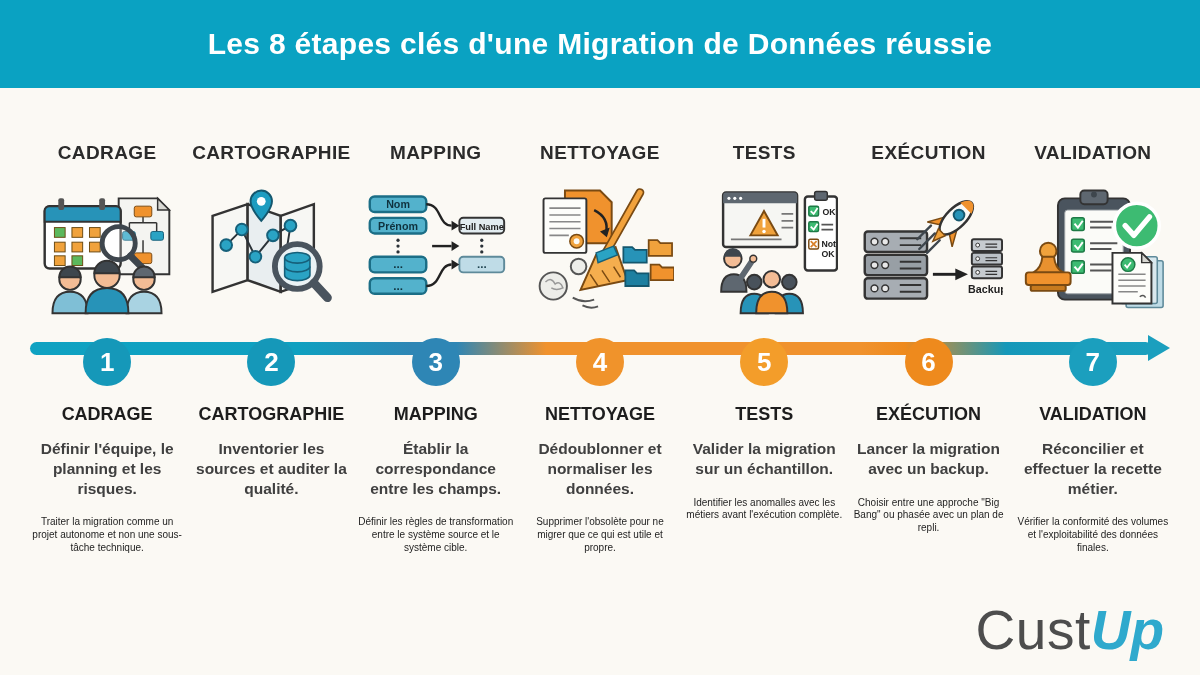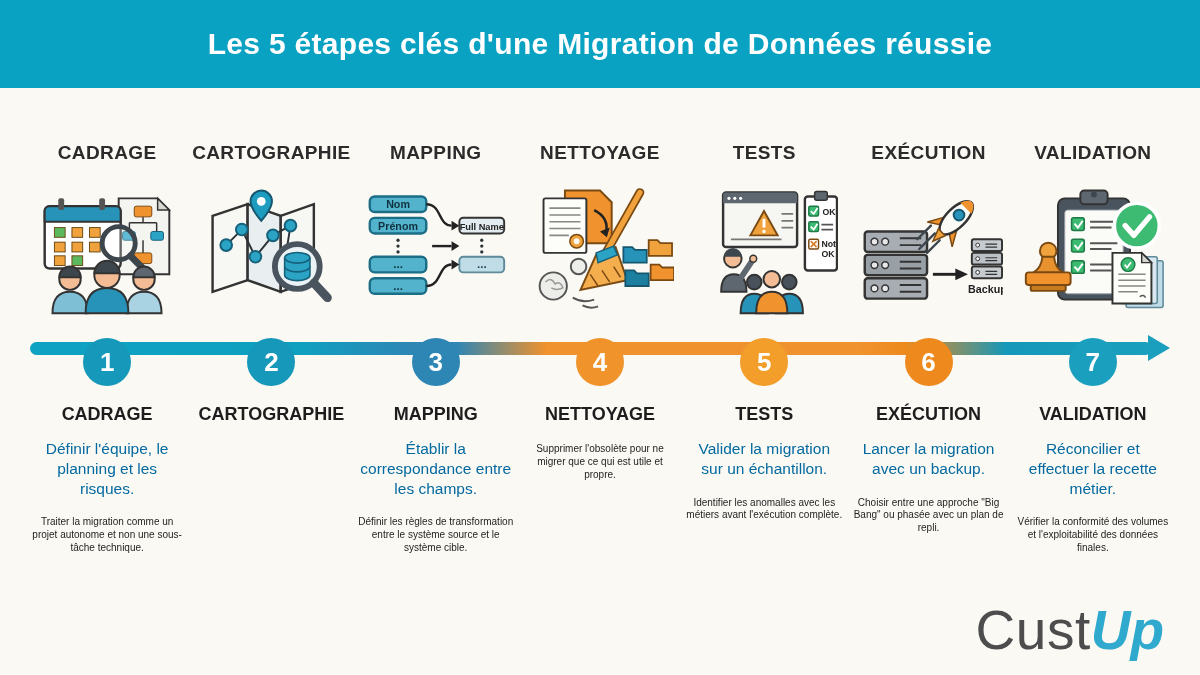--- a/index.html
+++ b/index.html
@@ -37,21 +37,21 @@
     margin:12px 0 8px; position:relative; z-index:2;
   }
   .c1,.c2{ background:#1598B9; }
   .c3{ background:#2E86B5; }
   .c4{ background:#F0932B; }
   .c5{ background:#F39D2A; }
   .c6{ background:#EE8A1D; }
   .c7{ background:#1B9FBE; }
   .step-label{ font-size:18px; font-weight:bold; color:#1d1d1d; margin-top:2px; }
   .subtitle{
-    font-size:15.5px; font-weight:normal; color:#0369a1; line-height:1.28;
+    font-size:15.5px; font-weight:bold; color:#404040; line-height:1.28;
     margin-top:6px; max-width:152px;
   }
   .description{
     font-size:10px; color:#1e1e1e; line-height:1.28;
     margin-top:10px; max-width:156px;
   }
   .timeline-bar{
     position:absolute; left:30px; top:342px; width:1122px; height:13px;
     border-radius:8px; z-index:1;
     background:linear-gradient(90deg,
@@ -70,21 +70,21 @@
     position:absolute; right:36px; bottom:17px; font-size:55px; line-height:1;
   }
   .logo .cust{ color:#4D4D4D; font-weight:400; letter-spacing:.5px; }
   .logo .up{ color:#2FA9CD; font-weight:bold; font-style:italic; }
   svg text{ font-family:"Liberation Sans", sans-serif; }
 </style>
 </head>
 <body>
 
 <div class="header">
-  <h1>Les 5 étapes clés d'une Migration de Données réussie</h1>
+  <h1>Les 8 étapes clés d'une Migration de Données réussie</h1>
 </div>
 
 <div class="columns">
 
   <div class="step">
     <div class="top-label">CADRAGE</div>
     <div class="icon-box">
       <svg width="148" height="132" viewBox="0 0 152 132">
         <path d="M88 14 h40 l12 12 v66 h-52 z" fill="#F4F4F1" stroke="#333" stroke-width="2"></path>
         <path d="M128 14 l12 12 h-12 z" fill="#D8D8D3" stroke="#333" stroke-width="1.5"></path>
@@ -156,20 +156,21 @@
           <path d="M90 84 a13 5.5 0 0 0 26 0" fill="none"></path>
           <ellipse cx="103" cy="75" rx="13" ry="5.5"></ellipse>
         </g>
         <line x1="120" y1="101" x2="134" y2="116" stroke="#4A545E" stroke-width="9" stroke-linecap="round"></line>
       </svg>
     </div>
     <div class="circle c2">
         <span>2</span>
       </div>
     <div class="step-label">CARTOGRAPHIE</div>
+    <div class="subtitle">Inventorier les sources et auditer la qualité.</div>
   </div>
 
   <div class="step">
     <div class="top-label">MAPPING</div>
     <div class="icon-box">
       <svg width="148" height="132" viewBox="0 0 152 132">
         <g fill="#53B2CC" stroke="#1B6E86" stroke-width="2.5">
           <rect x="8" y="12" width="58" height="16" rx="5"></rect>
           <rect x="8" y="34" width="58" height="16" rx="5"></rect>
           <rect x="8" y="74" width="58" height="16" rx="5"></rect>
@@ -236,20 +237,21 @@
           <path d="M126 57 h9 l3 3 h12 v13 h-24 z" fill="#F0A23C" stroke="#7A4A12"></path>
           <path d="M102 88 h9 l3 3 h12 v13 h-24 z" fill="#1D7FA0" stroke="#14576E"></path>
           <path d="M128 82 h9 l3 3 h12 v13 h-24 z" fill="#F0922D" stroke="#7A4A12"></path>
         </g>
       </svg>
     </div>
     <div class="circle c4">
         <span>4</span>
       </div>
     <div class="step-label">NETTOYAGE</div>
+    <div class="subtitle">Dédoublonner et normaliser les données.</div>
     <div class="description">Supprimer l'obsolète pour ne migrer que ce qui est utile et propre.</div>
   </div>
 
   <div class="step">
     <div class="top-label">TESTS</div>
     <div class="icon-box">
       <svg width="148" height="132" viewBox="0 0 152 132">
         <rect x="34" y="8" width="76" height="56" rx="3" fill="#F6F6F3" stroke="#333" stroke-width="2.5"></rect>
         <path d="M34 11 a3 3 0 0 1 3 -3 h70 a3 3 0 0 1 3 3 v8 h-76 z" fill="#5E6770"></path>
         <circle cx="40" cy="14" r="1.6" fill="#fff"></circle>

